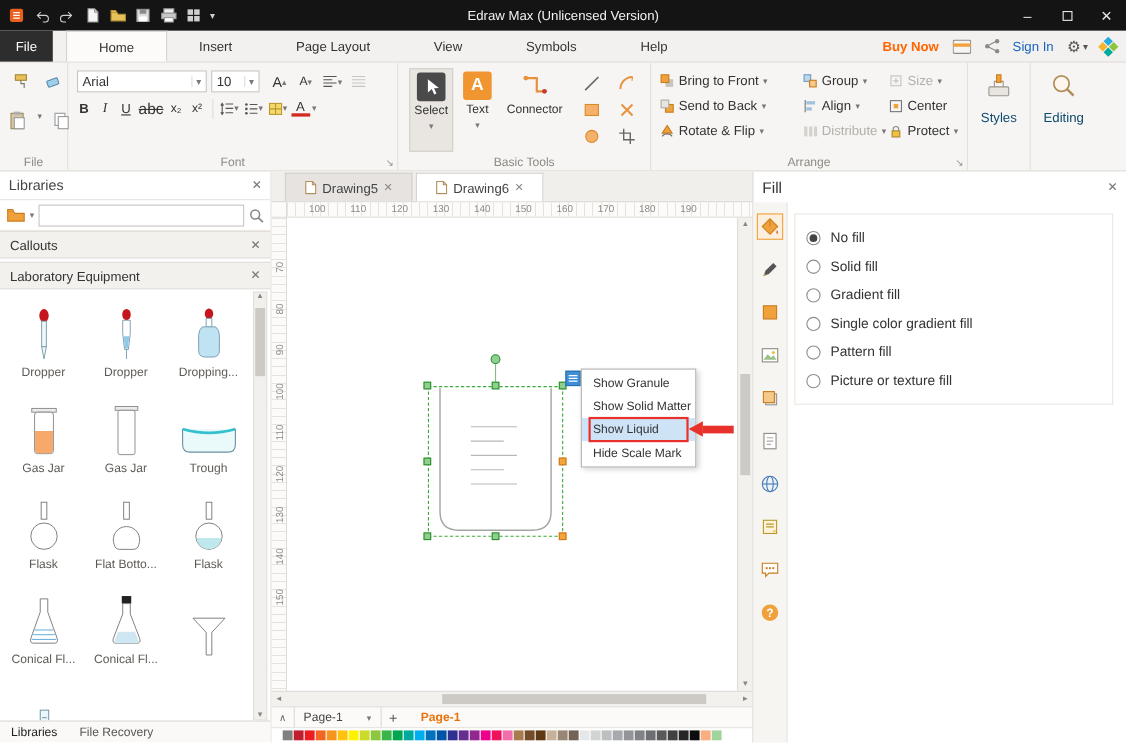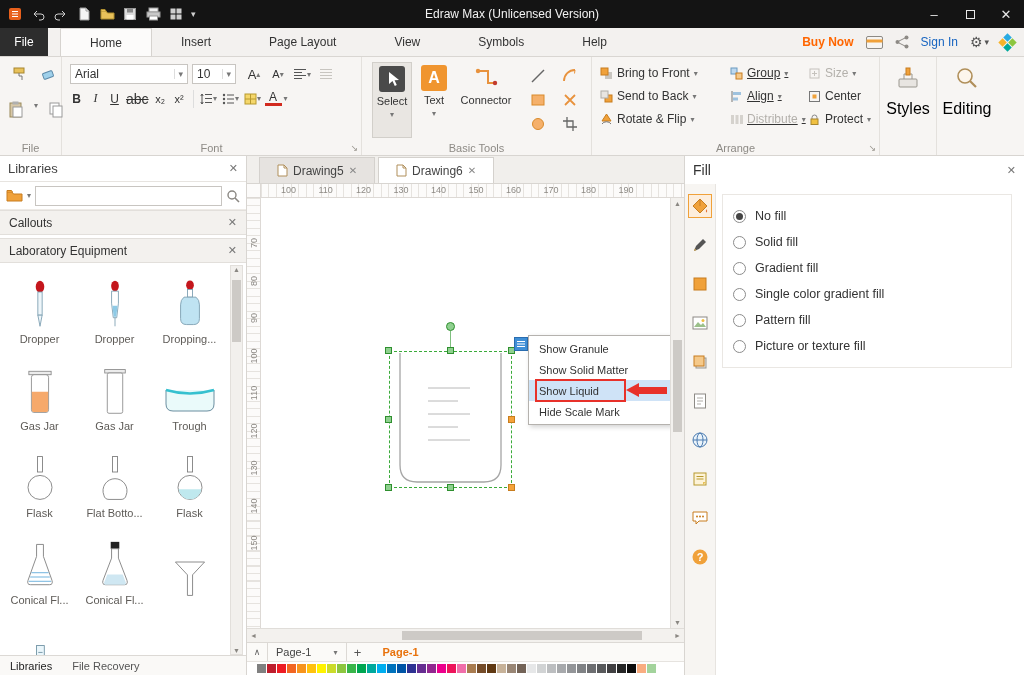--- a/index.html
+++ b/index.html
@@ -55,21 +55,21 @@
   .fbtn.sub, .fbtn.sup { font-size:11px; }
   .fontcolor { border-bottom:3px solid #d22a1e; line-height:11px; height:15px; }
   .vsep { width:1px; height:18px; background:#ddd; margin:0 3px; }
   .minicaret { font-size:8px; color:#777; }
   .bigbtn { position:absolute; top:5px; height:76px; display:flex; flex-direction:column; align-items:center; padding-top:3px; gap:3px; font-size:11px; color:#333; }
   .bigbtn.active { background:#e9e6e2; border:1px solid #d2cfca; }
   .bigicon { width:26px; height:26px; border-radius:3px; display:flex; align-items:center; justify-content:center; }
   .arr-col { position:absolute; top:8px; display:flex; flex-direction:column; gap:7px; }
   .arr-item { display:flex; align-items:center; gap:4px; font-size:12px; color:#333; height:16px; }
   .arr-item.grayed { color:#b3b0ab; }
-  .tallbtn { position:absolute; left:0; right:0; top:8px; display:flex; flex-direction:column; align-items:center; gap:9px; font-size:16px; color:#000000; }
+  .tallbtn { position:absolute; left:0; right:0; top:8px; display:flex; flex-direction:column; align-items:center; gap:9px; font-size:12px; color:#0c4a6e; }
 
   
   .left-panel { position:absolute; left:0; top:156px; width:247px; bottom:0; background:#fff; border-right:1px solid #d8d5d1; overflow:hidden; }
   .lp-header { height:26px; display:flex; align-items:center; padding:0 8px; font-size:13px; color:#444; border-bottom:1px solid #e7e4e0; }
   .lp-close { margin-left:auto; color:#777; font-size:11px; }
   .search-row { height:28px; display:flex; align-items:center; gap:4px; padding:0 6px; border-bottom:1px solid #eeebe7; }
   .search-input { flex:1; height:20px; border:1px solid #c8c5c1; background:#fff; font-size:11px; padding:0 4px; font-family:"Liberation Sans",sans-serif; }
   .section-hdr { height:25px; background:#f3f1ee; border-top:1px solid #e2dfdb; border-bottom:1px solid #e2dfdb; display:flex; align-items:center; padding:0 9px; font-size:12px; color:#333; }
   .lib-grid { position:absolute; top:108px; left:2px; width:228px; bottom:20px; overflow:hidden; display:grid; grid-template-columns:repeat(3,75px); grid-auto-rows:87px; }
   .lib-item { display:flex; flex-direction:column; align-items:center; justify-content:flex-end; padding-bottom:3px; }
@@ -117,21 +117,21 @@
 
   
   .sel-box { position:absolute; left:128px; top:153px; width:123px; height:137px; border:1px dashed #3aaa3a; z-index:2; }
   .handle { position:absolute; width:7px; height:7px; z-index:3; }
   .handle.green { background:#8fd08f; border:1px solid #2f8f2f; }
   .handle.orange { background:#f5a33b; border:1px solid #c87d1e; }
   .rot-line { position:absolute; left:189px; top:133px; width:1px; height:18px; background:#7fbf7f; z-index:2; }
   .rot-handle { position:absolute; left:185px; top:124px; width:9px; height:9px; border-radius:50%; background:#8fd08f; border:1px solid #2f8f2f; z-index:3; }
   .beaker-shape { position:absolute; left:131px; top:153px; z-index:1; }
   .mini-fmt { position:absolute; left:253px; top:139px; width:14px; height:14px; background:#3f8fd6; border:1px solid #2a6db0; z-index:4; display:flex; align-items:center; justify-content:center; }
-  .context-menu { position:absolute; left:267px; top:137px; width:144px; background:#fff; border:1px solid #b5b2ae; box-shadow:2px 2px 5px rgba(0,0,0,.18); z-index:5; padding:2px 0; }
+  .context-menu { position:absolute; left:267px; top:137px; width:105px; background:#fff; border:1px solid #b5b2ae; box-shadow:2px 2px 5px rgba(0,0,0,.18); z-index:5; padding:2px 0; }
   .cm-item { height:21px; display:flex; align-items:center; padding-left:10px; font-size:11px; color:#333; }
   .cm-item.hl { background:#cfe3f7; }
   .anno-rect { position:absolute; left:274px; top:181px; width:91px; height:23px; border:2px solid #e8312a; z-index:6; }
   .anno-bar { position:absolute; left:378px; top:189px; width:28px; height:7px; background:#e8312a; z-index:6; }
   .anno-tip { position:absolute; left:365px; top:185px; width:0; height:0; border-top:7px solid transparent; border-bottom:7px solid transparent; border-right:13px solid #e8312a; z-index:6; }
 
   
   .fill-panel { position:absolute; left:684px; top:156px; right:0; bottom:0; background:#fff; border-left:1px solid #d8d5d1; }
   .fp-header { height:28px; display:flex; align-items:center; padding:0 8px; font-size:14px; color:#333; }
   .fp-body { position:absolute; left:0; right:0; top:28px; bottom:0; display:flex; }
@@ -439,21 +439,21 @@
       </div>
       <div class="arr-item">
         <svg width="13" height="13">
             <path d="M6.5 1 L11 8 H2 Z" fill="#f0a13a" stroke="#c87d1e"></path>
             <path d="M2 11 a5 4 0 0 1 9 0" fill="none" stroke="#777"></path>
           </svg>
         <span>Rotate &amp; Flip</span>
           <span class="minicaret">▾</span>
       </div>
     </div>
-    <div class="arr-col" style="left:138px; width:80px;text-decoration:underline;">
+    <div class="arr-col" style="left:138px; width:80px;">
       <div class="arr-item">
         <svg width="13" height="13">
             <rect x="1" y="1" width="6" height="6" fill="#bcd8ef" stroke="#6b9ac0"></rect>
             <rect x="6" y="6" width="6" height="6" fill="#f5c98a" stroke="#c87d1e"></rect>
           </svg>
         <span>Group</span>
           <span class="minicaret">▾</span>
       </div>
       <div class="arr-item">
         <svg width="13" height="13">

